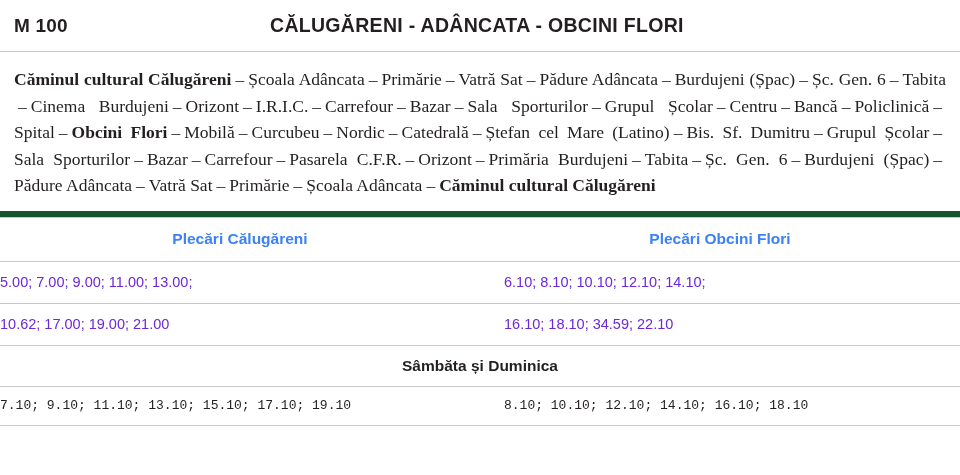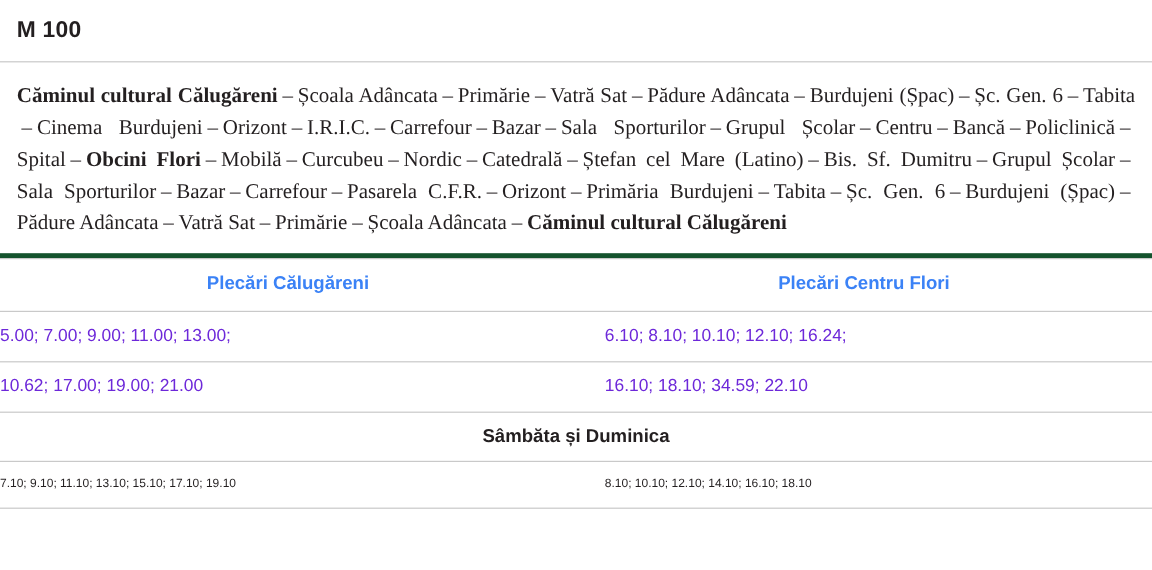--- a/index.html
+++ b/index.html
@@ -48,21 +48,21 @@
     white-space: nowrap;
   }
 
   
   .itinerary {
     padding: 14px 14px 12px 14px;
     font-family: "Liberation Serif", serif;
     font-size: 17.5px;
     line-height: 1.52;
     text-align: justify;
-    border-bottom: 4px solid #14532d;
+    border-bottom: 6px solid #14532d;
     box-sizing: border-box;
   }
   .itinerary .stop { white-space: nowrap; }
   .itinerary .bold { font-weight: bold; }
   .sep {
     display: inline-block;
     padding: 0 4px;
   }
 
   
@@ -103,52 +103,53 @@
   .weekend-head {
     height: 40px;
     text-align: center;
     font-family: "Liberation Sans", sans-serif;
     font-weight: bold;
     font-size: 15.5px;
     margin-top: 48px;
   }
   .weekend-cell {
     height: 38px;
-    font-family: Liberation Sans, sans-serif;
-    font-size: 10px;
+    font-family: Liberation Mono, monospace;
+    font-size: 13px;
     padding-left: 14px;
     white-space: nowrap;
     margin-left: 44px;
   }
   .weekend-cell.right-col {
     padding-left: 24px;
   }
   .no-top-border { border-top: none; }
   .no-bottom-border { border-bottom: none; }
 </style>
 </head>
 <body>
 
 <div class="page">
 
   <div class="header-row">
     <div class="route-code">M 100</div>
+    <div class="route-title">CĂLUGĂRENI  -  ADÂNCATA   -   OBCINI FLORI</div>
   </div>
 
   <div class="itinerary"><span class="stop bold">Căminul cultural Călugăreni</span><span class="sep">–</span><span class="stop">Școala Adâncata</span><span class="sep">–</span><span class="stop">Primărie</span><span class="sep">–</span><span class="stop">Vatră Sat</span><span class="sep">–</span><span class="stop">Pădure Adâncata</span><span class="sep">–</span><span class="stop">Burdujeni (Șpac)</span><span class="sep">–</span><span class="stop">Șc. Gen. 6</span><span class="sep">–</span><span class="stop">Tabita</span><span class="sep">–</span><span class="stop">Cinema Burdujeni</span><span class="sep">–</span><span class="stop">Orizont</span><span class="sep">–</span><span class="stop">I.R.I.C.</span><span class="sep">–</span><span class="stop">Carrefour</span><span class="sep">–</span><span class="stop">Bazar</span><span class="sep">–</span><span class="stop">Sala Sporturilor</span><span class="sep">–</span><span class="stop">Grupul Școlar</span><span class="sep">–</span><span class="stop">Centru</span><span class="sep">–</span><span class="stop">Bancă</span><span class="sep">–</span><span class="stop">Policlinică</span><span class="sep">–</span><span class="stop">Spital</span><span class="sep">–</span><span class="stop bold">Obcini Flori</span><span class="sep">–</span><span class="stop">Mobilă</span><span class="sep">–</span><span class="stop">Curcubeu</span><span class="sep">–</span><span class="stop">Nordic</span><span class="sep">–</span><span class="stop">Catedrală</span><span class="sep">–</span><span class="stop">Ștefan cel Mare (Latino)</span><span class="sep">–</span><span class="stop">Bis. Sf. Dumitru</span><span class="sep">–</span><span class="stop">Grupul Școlar</span><span class="sep">–</span><span class="stop">Sala Sporturilor</span><span class="sep">–</span><span class="stop">Bazar</span><span class="sep">–</span><span class="stop">Carrefour</span><span class="sep">–</span><span class="stop">Pasarela C.F.R.</span><span class="sep">–</span><span class="stop">Orizont</span><span class="sep">–</span><span class="stop">Primăria Burdujeni</span><span class="sep">–</span><span class="stop">Tabita</span><span class="sep">–</span><span class="stop">Șc. Gen. 6</span><span class="sep">–</span><span class="stop">Burdujeni (Șpac)</span><span class="sep">–</span><span class="stop">Pădure Adâncata</span><span class="sep">–</span><span class="stop">Vatră Sat</span><span class="sep">–</span><span class="stop">Primărie</span><span class="sep">–</span><span class="stop">Școala Adâncata</span><span class="sep">–</span><span class="stop bold">Căminul cultural Călugăreni</span></div>
 
   <table class="timetable">
     <tbody>
         <tr>
       <th class="dir-head col-div">Plecări Călugăreni</th>
-      <th class="dir-head">Plecări Centru Flori</th>
+      <th class="dir-head">Plecări Obcini Flori</th>
     </tr>
     <tr>
       <td class="times-cell col-div no-bottom-border">5.00; 7.00; 9.00; 11.00; 13.00;</td>
-      <td class="times-cell right-col no-bottom-border">6.10; 8.10; 10.10; 12.10; 16.24;</td>
+      <td class="times-cell right-col no-bottom-border">6.10; 8.10; 10.10; 12.10; 14.10;</td>
     </tr>
     <tr>
       <td class="times-cell col-div no-top-border">10.62; 17.00; 19.00; 21.00</td>
       <td class="times-cell right-col no-top-border">16.10; 18.10; 34.59; 22.10</td>
     </tr>
     <tr>
       <th class="weekend-head" colspan="2">Sâmbăta și Duminica</th>
     </tr>
     <tr>
       <td class="weekend-cell col-div">7.10; 9.10; 11.10; 13.10; 15.10; 17.10; 19.10</td>

